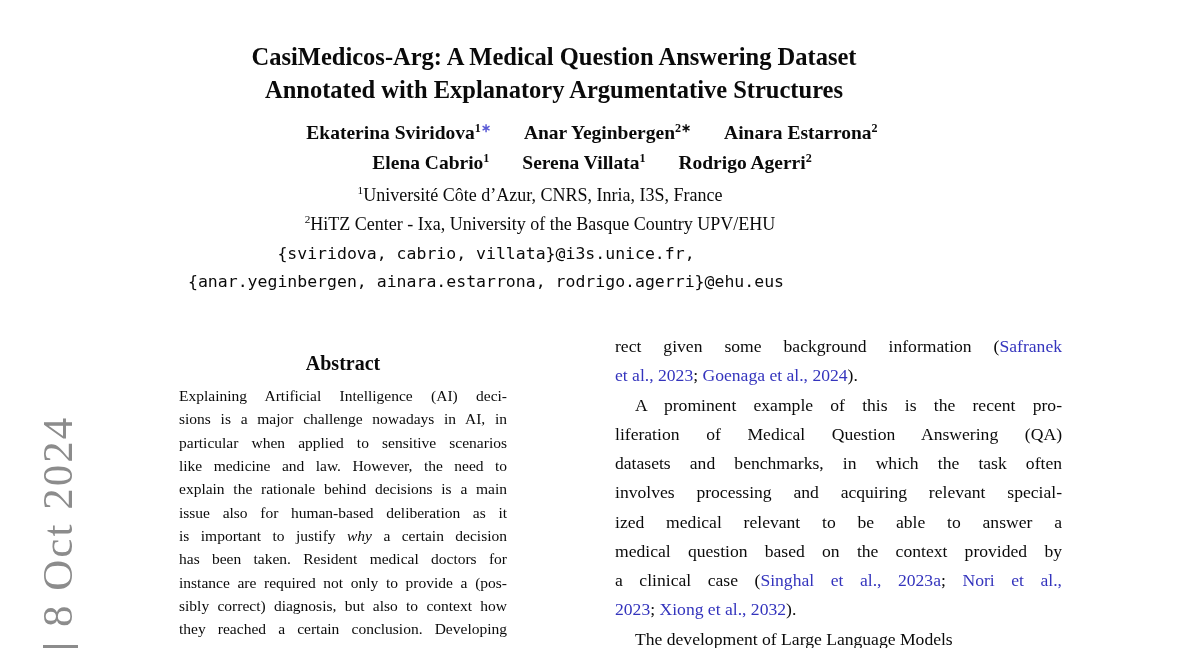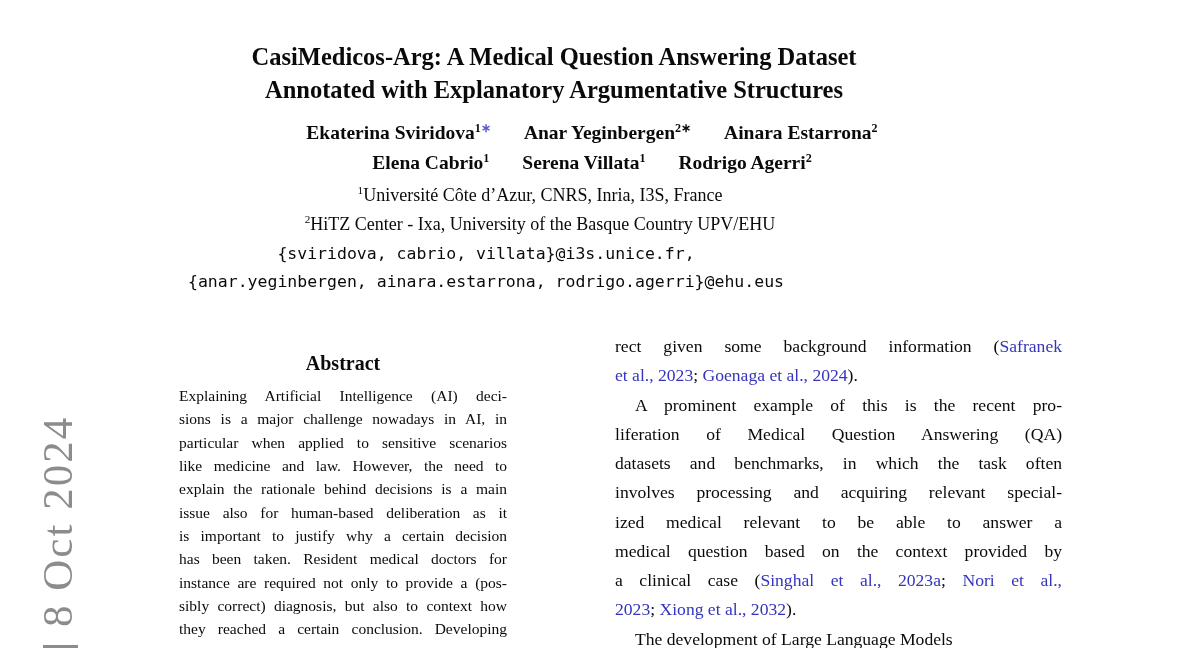--- a/index.html
+++ b/index.html
@@ -33,21 +33,21 @@
   .abstract-heading{position:absolute;left:179px;top:336px;width:328px;text-align:center;
     font-weight:bold;font-size:20px;margin-top:16px;}
   .abstract-body{position:absolute;left:179px;top:384px;width:328px;
     font-size:15.5px;line-height:23.35px;}
   .right-col{position:absolute;left:615px;top:332px;width:447px;
     font-size:17.6px;line-height:29.25px;}
   .line{text-align:justify;text-align-last:justify;}
   .line.nostretch{text-align-last:left;}
   .line.indent{padding-left:20px;}
   .cite{color:var(--cite,#3434bd);}
-  .it{}
+  .it{font-style:italic;}
 </style>
 </head>
 <body>
 
 <div class="page">
 
   <div class="stamp">] 8 Oct 2024</div>
 
   <div class="title-block">
     <div>CasiMedicos-Arg: A Medical Question Answering Dataset</div>

